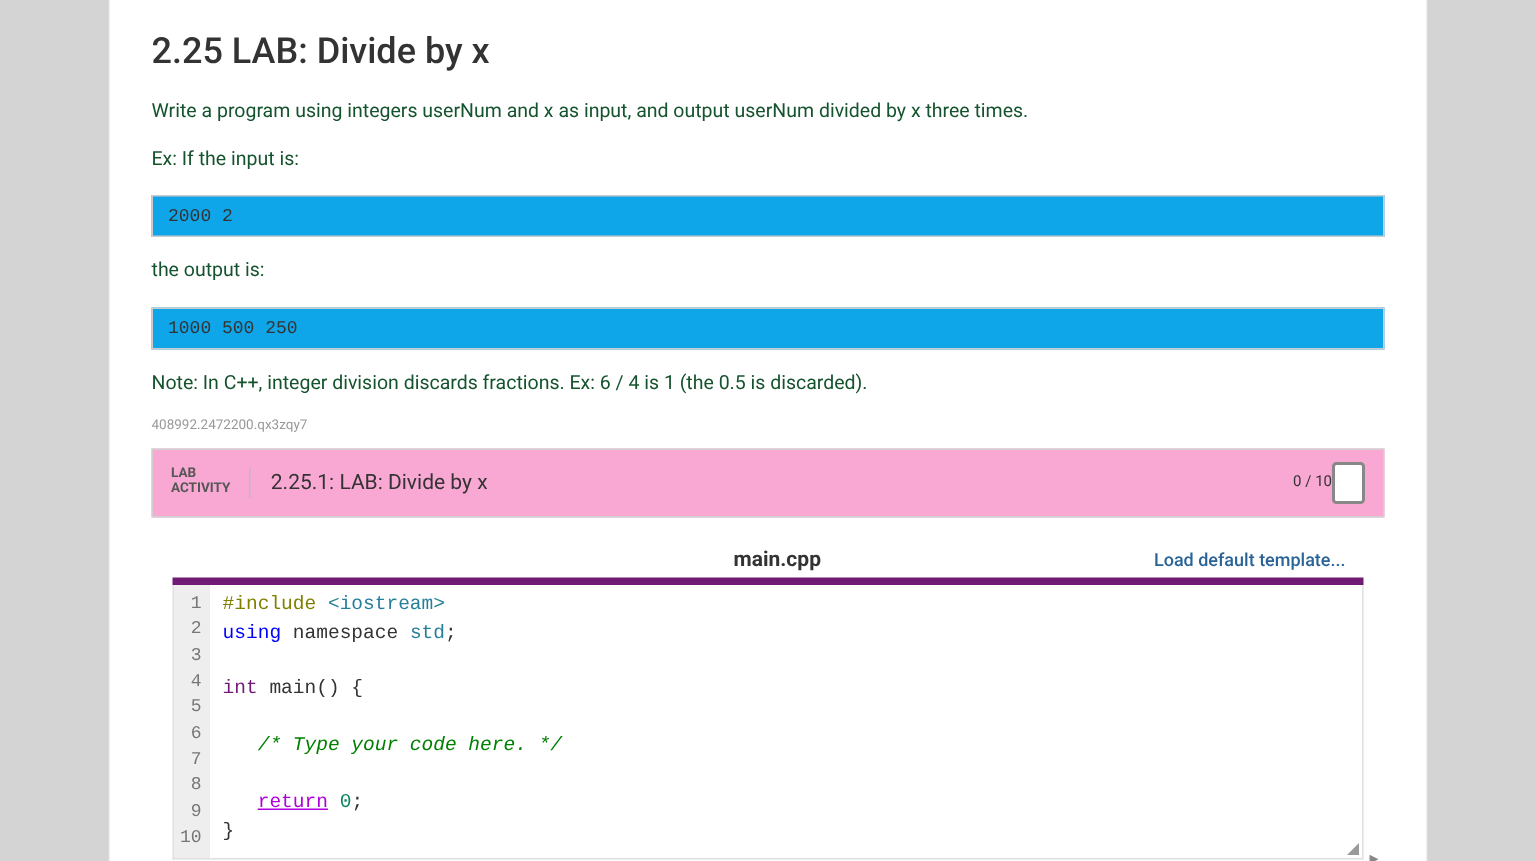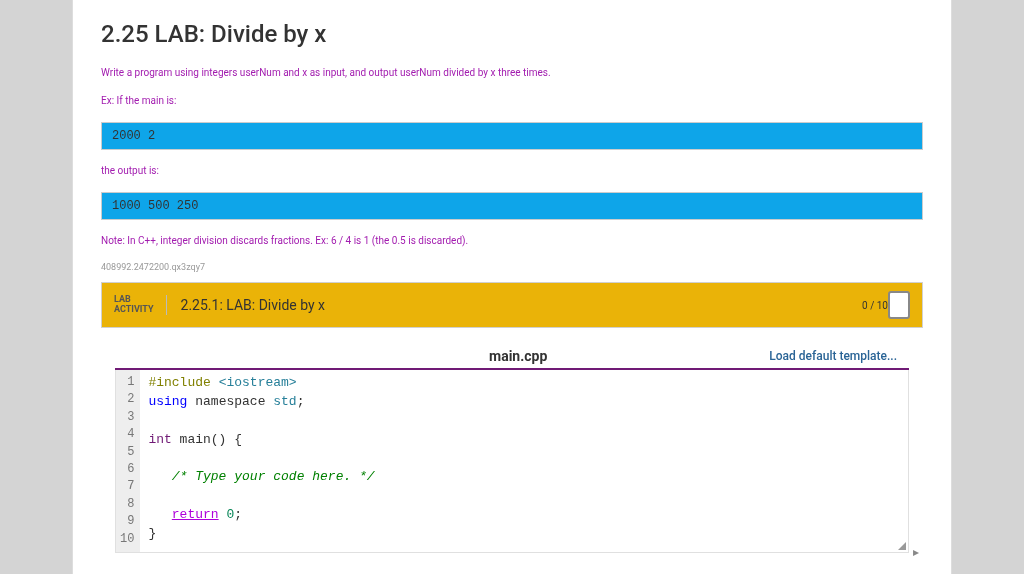--- a/index.html
+++ b/index.html
@@ -23,43 +23,43 @@
       border-right: 1px solid #ddd;
       min-height: 574px;
     }
     h1.lab-title {
       font-size: 24px;
       font-weight: 500;
       color: #333;
       margin-bottom: 18px;
     }
     .instructions p {
-      font-size: 10px;
-      color: #a21caf;
+      font-size: 13px;
+      color: #14532d;
       margin-bottom: 14px;
       line-height: 1.4;
     }
     .code-block {
       background: #0ea5e9;
       border: 1px solid #ccc;
       padding: 6px 10px;
       font-family: "Courier New", monospace;
       font-size: 12px;
       color: #333;
       margin-bottom: 14px;
     }
     .fine-print {
       font-size: 9px;
       color: #999;
       margin-bottom: 10px;
     }
     .activity-bar {
       display: flex;
       align-items: center;
-      background: #eab308;
+      background: #f9a8d4;
       border: 1px solid #d0d0d0;
       padding: 8px 12px;
       margin-bottom: 14px;
     }
     .activity-label {
       font-size: 9px;
       font-weight: bold;
       color: #555;
       line-height: 1.1;
       margin-right: 14px;
@@ -79,21 +79,21 @@
       width: 22px;
       height: 28px;
       border: 2px solid #888;
       border-radius: 3px;
       background: #fff;
     }
     .editor-header {
       display: flex;
       align-items: center;
       justify-content: space-between;
-      border-bottom: 2px solid #701a75;
+      border-bottom: 5px solid #701a75;
       padding: 6px 12px 4px 12px;
       margin: 0 14px;
     }
     .filename {
       font-weight: bold;
       font-size: 14px;
       text-align: center;
       flex: 1;
       color: #333;
     }
@@ -156,21 +156,21 @@
 </head>
 <body>
 
 <div class="page-wrap">
   <div class="content-card">
 
     <h1 class="lab-title">2.25 LAB: Divide by x</h1>
 
     <div class="instructions">
       <p>Write a program using integers userNum and x as input, and output userNum divided by x three times.</p>
-      <p>Ex: If the main is:</p>
+      <p>Ex: If the input is:</p>
       <div class="code-block">2000 2</div>
       <p>the output is:</p>
       <div class="code-block">1000 500 250</div>
       <p>Note: In C++, integer division discards fractions. Ex: 6 / 4 is 1 (the 0.5 is discarded).</p>
       <div class="fine-print">408992.2472200.qx3zqy7</div>
     </div>
 
     <div class="activity-bar">
       <div class="activity-label">
         <div>LAB</div>

